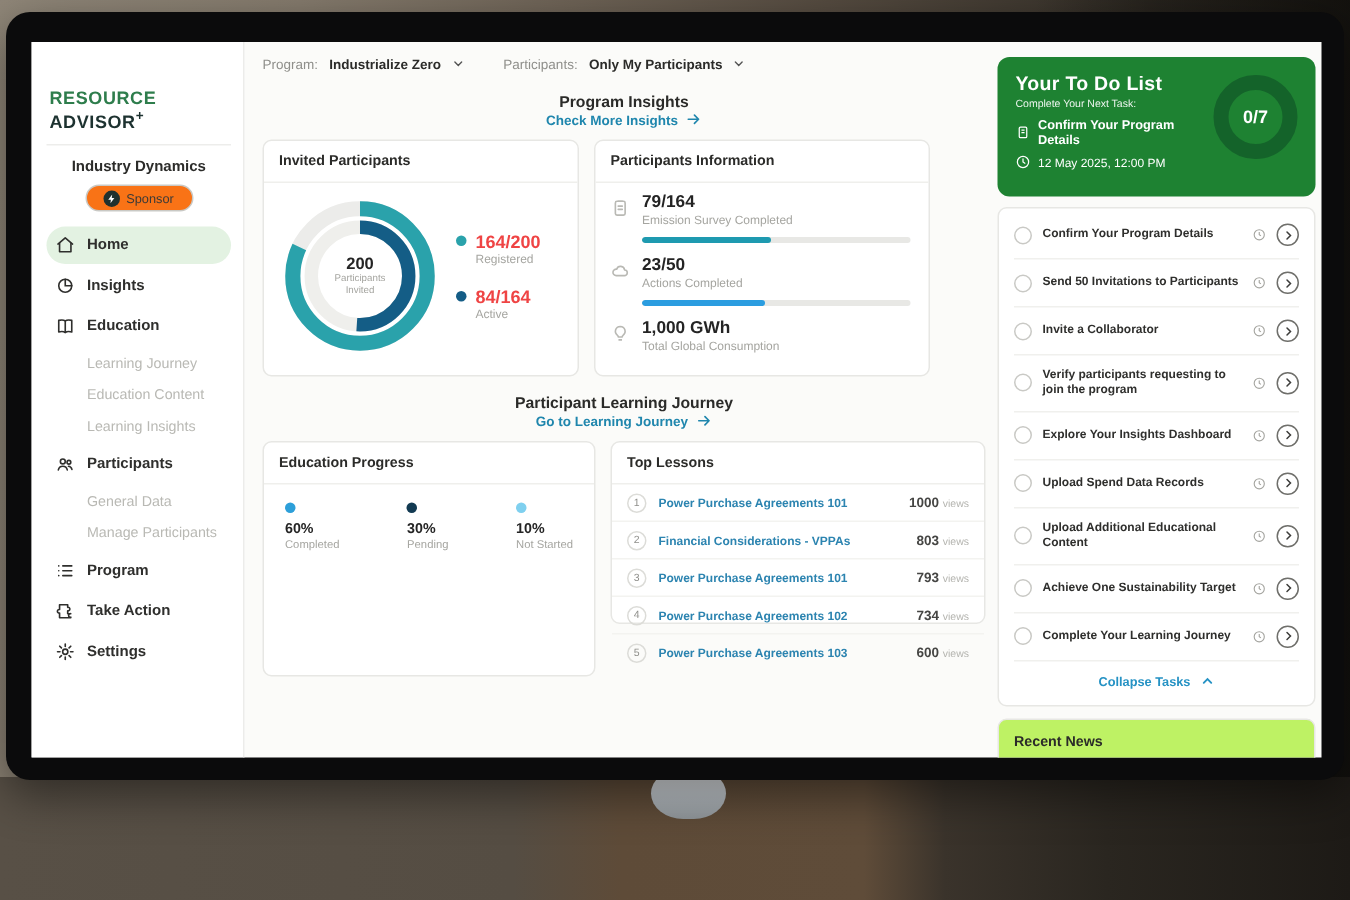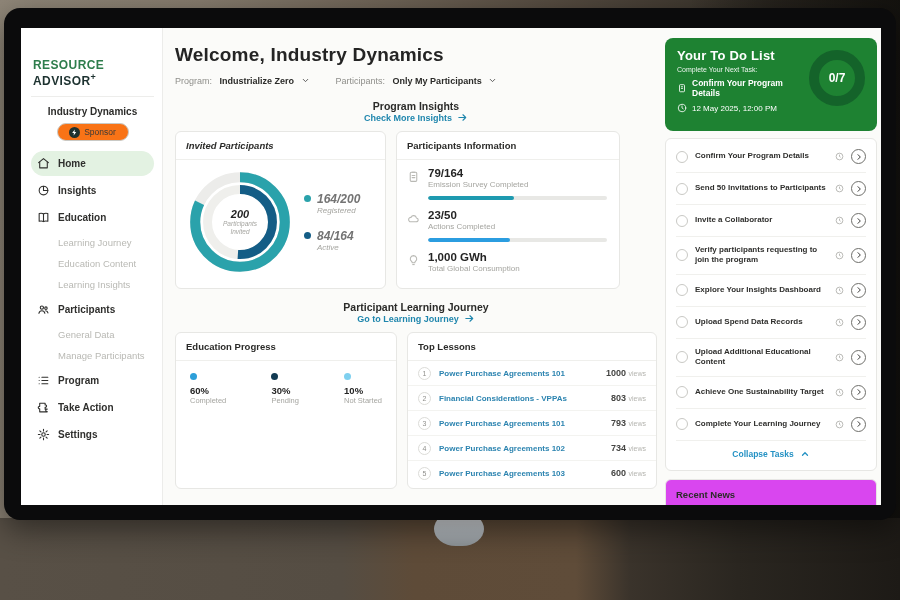--- a/index.html
+++ b/index.html
@@ -42,30 +42,30 @@
   .f-val { font-weight:bold; color:#2b2b29; margin-left:5px; }
   .chev { width:9px; height:9px; margin-left:4px; vertical-align:-1px; }
   .sec-row { display:flex; align-items:center; justify-content:center; margin:4px 0 8px;flex-direction:column; }
   .sec-title { font-size:10.5px; font-weight:bold; color:#2b2b29; }
   .sec-link { font-size:9px; font-weight:bold; color:#1f86ad; display:flex; align-items:center; gap:5px; cursor:pointer; }
   .sec-link svg { width:11px; height:11px; }
   .cards { display:flex; gap:10px; margin-bottom:12px; }
   .card { background:#fff; border:1px solid #e7e7e4; border-radius:6px; }
   .card-h { font-size:9.5px; font-weight:bold; color:#2b2b29; padding:8px 10px; border-bottom:1px solid #efefec; }
 
-  .card-invited { width:211px; height:158px;font-style:italic; }
+  .card-invited { width:211px; height:158px; }
   .invited-body { display:flex; align-items:center; padding:6px 8px; gap:8px; }
   .donut-wrap { position:relative; width:112px; height:112px; }
   .donut-center { position:absolute; inset:0; display:flex; flex-direction:column; align-items:center; justify-content:center; text-align:center; }
   .donut-center .v { font-size:11px; font-weight:bold; color:#242424; }
   .donut-center .l { font-size:6.5px; color:#a5a5a0; width:50px; line-height:1.25; }
   .leg { display:flex; flex-direction:column; gap:14px; }
   .leg-item { display:flex; gap:6px; align-items:flex-start; }
   .leg-dot { width:7px; height:7px; border-radius:50%; margin-top:3px; }
-  .leg-v { font-size:12px; font-weight:bold; color:#737373; }
+  .leg-v { font-size:12px; font-weight:bold; color:#ef4444; }
   .leg-l { font-size:8px; color:#a5a5a0; }
 
   .card-info { width:224px; height:158px; }
   .stat { display:flex; gap:8px; padding:7px 12px 2px 10px; }
   .stat svg { width:13px; height:13px; color:#b9b9b4; margin-top:3px; flex-shrink:0; }
   .stat .v { font-size:11.5px; font-weight:bold; color:#242424; }
   .stat .l { font-size:8px; color:#a5a5a0; margin-top:1px; }
   .bar { height:4px; border-radius:2px; background:#e8e8e5; margin:5px 12px 2px 31px; overflow:hidden; }
   .bar i { display:block; height:100%; border-radius:2px; }
 
@@ -73,21 +73,21 @@
   .gauge-wrap { position:relative; width:150px; height:80px; margin:14px auto 0; }
   .gauge-center { position:absolute; left:0; right:0; bottom:0; text-align:center; }
   .gauge-center .v { font-size:16px; font-weight:bold; color:#242424; }
   .gauge-center .l { font-size:7px; color:#b5b5b0; }
   .gauge-leg { display:flex; justify-content:space-between; padding:10px 14px 0; }
   .gl { display:flex; gap:5px;flex-direction:column; }
   .gl .d { width:7px; height:7px; border-radius:50%; margin-top:2px; }
   .gl .p { font-size:9.5px; font-weight:bold; color:#242424; }
   .gl .t { font-size:7.5px; color:#a5a5a0; }
 
-  .card-lessons { width:250px; height:157px; }
+  .card-lessons { width:250px; height:122px; }
   .lesson { display:flex; align-items:center; gap:8px; padding:5.5px 10px; border-bottom:1px solid #f3f3f0; }
   .lesson:last-child { border-bottom:none; }
   .lnum { width:13px; height:13px; border:1px solid #dcdcd8; border-radius:50%; font-size:7px; color:#8f8f8b;
     display:flex; align-items:center; justify-content:center; flex-shrink:0; }
   .ltitle { flex:1; font-size:8px; font-weight:bold; color:#2c84b0; cursor:pointer; }
   .lviews { font-size:9px; font-weight:bold; color:#454543; }
   .lviews span { font-size:7px; font-weight:normal; color:#b5b5b0; }
 
   
   .right-col { width:212px; flex-shrink:0; }
@@ -106,21 +106,21 @@
   .task:last-of-type { border-bottom:none; }
   .tcheck { width:12px; height:12px; border:1.4px solid #c9c9c5; border-radius:50%; flex-shrink:0; }
   .tlabel { flex:1; font-size:8px; font-weight:bold; color:#2f2f2d; line-height:1.3; }
   .ticon { width:9px; height:9px; color:#a5a5a0; flex-shrink:0; }
   .tchev { width:15px; height:15px; border:1.4px solid #6f6f6b; border-radius:50%; color:#3c3c3a;
     display:flex; align-items:center; justify-content:center; flex-shrink:0; }
   .tchev svg { width:8px; height:8px; }
   .collapse { display:flex; align-items:center; justify-content:center; gap:6px; padding:8px 0 9px;
     font-size:8.5px; font-weight:bold; color:#2592c4; cursor:pointer; }
   .collapse svg { width:10px; height:10px; }
-  .news-card { background:#d946ef; border:1px solid #e7e7e4; border-radius:6px 6px 0 0; margin-top:8px; height:40px; }
+  .news-card { background:#bef264; border:1px solid #e7e7e4; border-radius:6px 6px 0 0; margin-top:8px; height:40px; }
   .news-h { font-size:9.5px; font-weight:bold; color:#2b2b29; padding:9px 10px 8px; border-bottom:1px solid #efefec; }
 </style>
 </head>
 <body>
 
 <div class="scene">
   <div class="bg-band"></div>
   <div class="bg-bottom"></div>
   <div class="stand"></div>
 
@@ -194,21 +194,20 @@
           <svg viewBox="0 0 24 24" fill="none" stroke="currentColor" stroke-width="2" stroke-linecap="round">
               <circle cx="12" cy="12" r="3.2"></circle>
               <path d="M12 2.5v3M12 18.5v3M2.5 12h3M18.5 12h3M5.2 5.2l2.1 2.1M16.7 16.7l2.1 2.1M18.8 5.2l-2.1 2.1M7.3 16.7l-2.1 2.1"></path>
             </svg>
           <span>Settings</span>
         </div>
       </div>
 
       <div class="content">
         <div class="main-col">
-          <div class="welcome">Welcome, Industry Dynamics</div>
 
           <div class="filters">
             <div>
               <span class="f-label">Program:</span>
               <span class="f-val">Industrialize Zero</span>
               <svg class="chev" viewBox="0 0 24 24" fill="none" stroke="#555" stroke-width="2.5" stroke-linecap="round">
                   <path d="M6 9l6 6 6-6"></path>
                 </svg>
             </div>
             <div>

